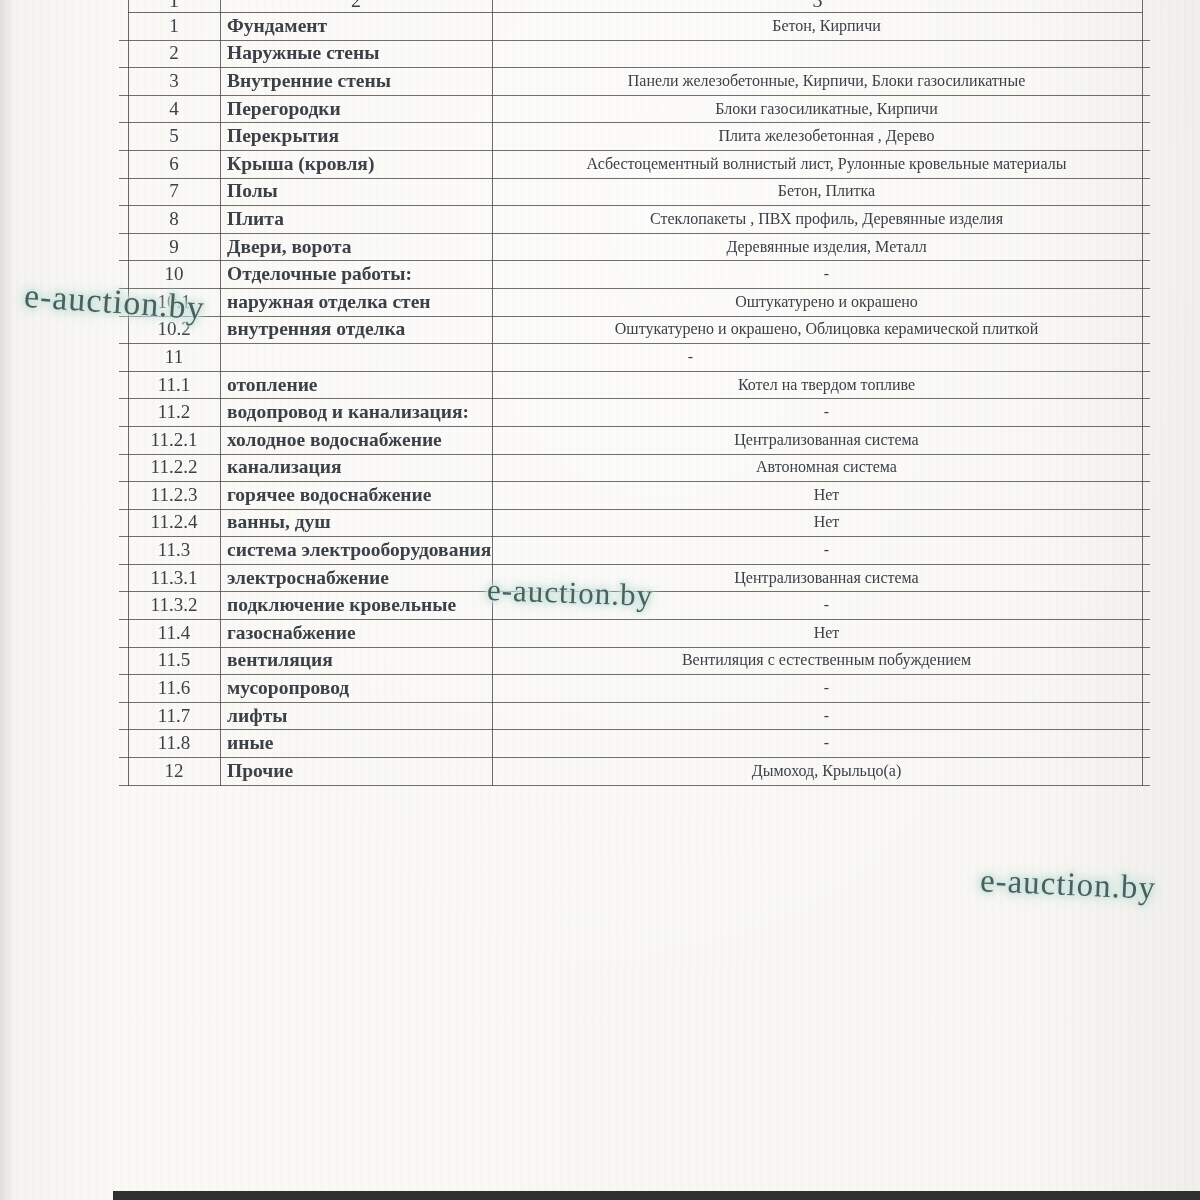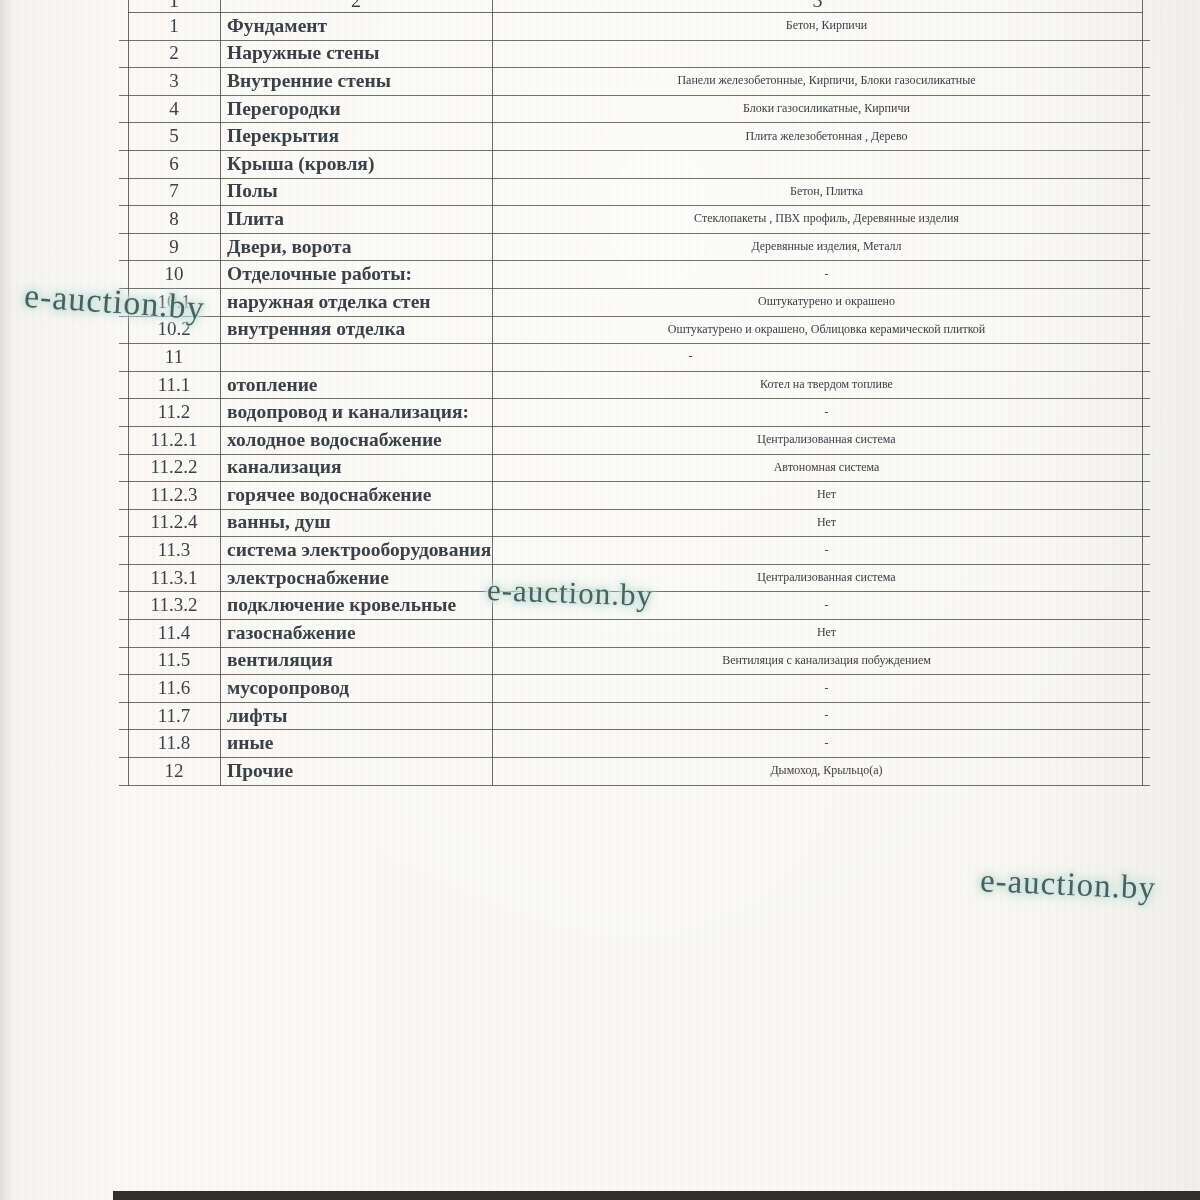--- a/index.html
+++ b/index.html
@@ -32,21 +32,21 @@
   .header-row .hc span{display:block;margin-top:-10px;font-size:20px;line-height:20px;}
   .hc1{width:92px;}
   .hc2{width:272px;}
   .hc3{flex:1;}
   .row{
     position:relative;display:flex;height:27.6px;align-items:center;
   }
   .row::after{content:"";position:absolute;left:-9px;right:-7px;bottom:0;height:1px;background:rgba(72,72,72,0.78);}
   .c1{width:92px;text-align:center;font-size:19px;}
   .c2{width:272px;padding-left:7px;box-sizing:border-box;font-size:19.5px;white-space:nowrap;overflow:hidden;font-weight:bold;}
-  .c3{flex:1;text-align:center;font-size:12px;white-space:nowrap;overflow:hidden;padding-left:18px;}
+  .c3{flex:1;text-align:center;font-size:16px;white-space:nowrap;overflow:hidden;padding-left:18px;}
   .c1 span,.c2 span,.c3 span{display:inline-block;transform:translateY(-1px);}
   
   .watermark{
     position:absolute;
     font-family:"Liberation Serif", serif;
     font-weight:400;
     color:#47615f;
     letter-spacing:1px;
     white-space:nowrap;
     z-index:5;
@@ -114,20 +114,21 @@
           <div class="c3"><span>Блоки газосиликатные, Кирпичи</span></div>
         </div>
         <div class="row">
           <div class="c1"><span>5</span></div>
           <div class="c2"><span>Перекрытия</span></div>
           <div class="c3"><span>Плита железобетонная , Дерево</span></div>
         </div>
         <div class="row">
           <div class="c1"><span>6</span></div>
           <div class="c2"><span>Крыша (кровля)</span></div>
+          <div class="c3"><span>Асбестоцементный волнистый лист, Рулонные кровельные материалы</span></div>
         </div>
         <div class="row">
           <div class="c1"><span>7</span></div>
           <div class="c2"><span>Полы</span></div>
           <div class="c3"><span>Бетон, Плитка</span></div>
         </div>
         <div class="row">
           <div class="c1"><span>8</span></div>
           <div class="c2"><span>Плита</span></div>
           <div class="c3"><span>Стеклопакеты , ПВХ профиль, Деревянные изделия</span></div>
@@ -202,21 +203,21 @@
           <div class="c3"><span>-</span></div>
         </div>
         <div class="row">
           <div class="c1"><span>11.4</span></div>
           <div class="c2"><span>газоснабжение</span></div>
           <div class="c3"><span>Нет</span></div>
         </div>
         <div class="row">
           <div class="c1"><span>11.5</span></div>
           <div class="c2"><span>вентиляция</span></div>
-          <div class="c3"><span>Вентиляция с канализация побуждением</span></div>
+          <div class="c3"><span>Вентиляция с естественным побуждением</span></div>
         </div>
         <div class="row">
           <div class="c1"><span>11.6</span></div>
           <div class="c2"><span>мусоропровод</span></div>
           <div class="c3"><span>-</span></div>
         </div>
         <div class="row">
           <div class="c1"><span>11.7</span></div>
           <div class="c2"><span>лифты</span></div>
           <div class="c3"><span>-</span></div>

